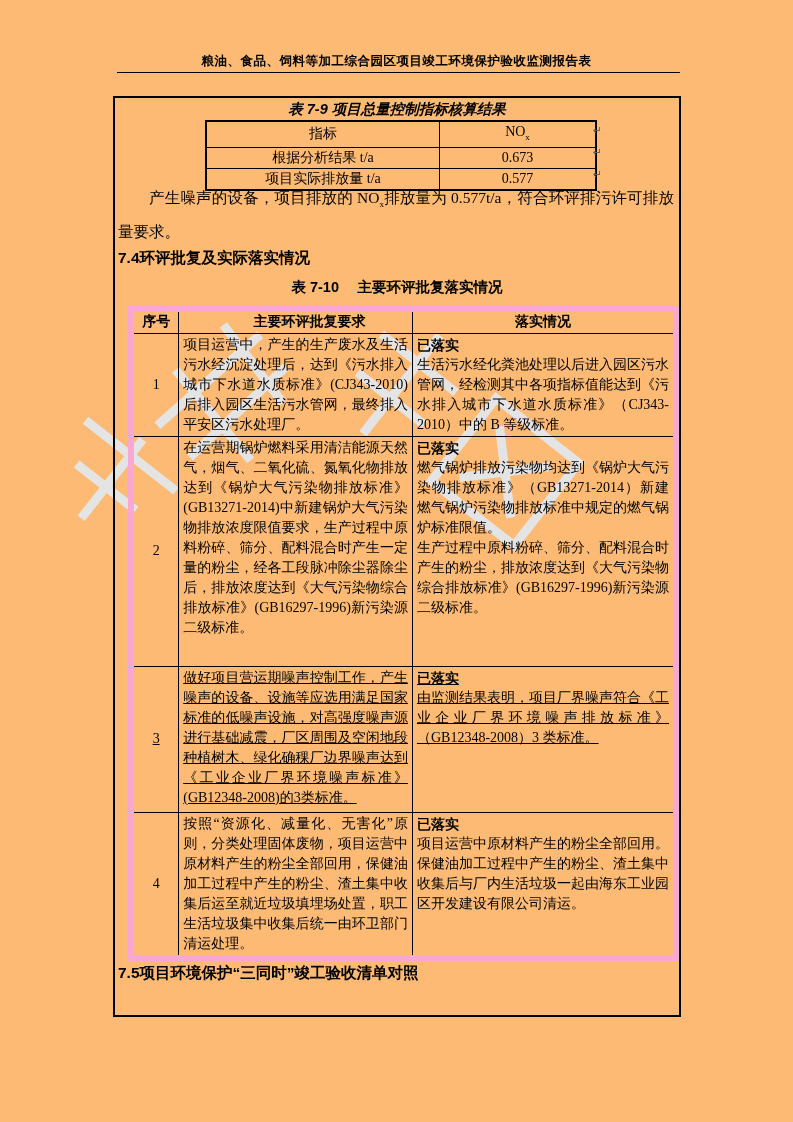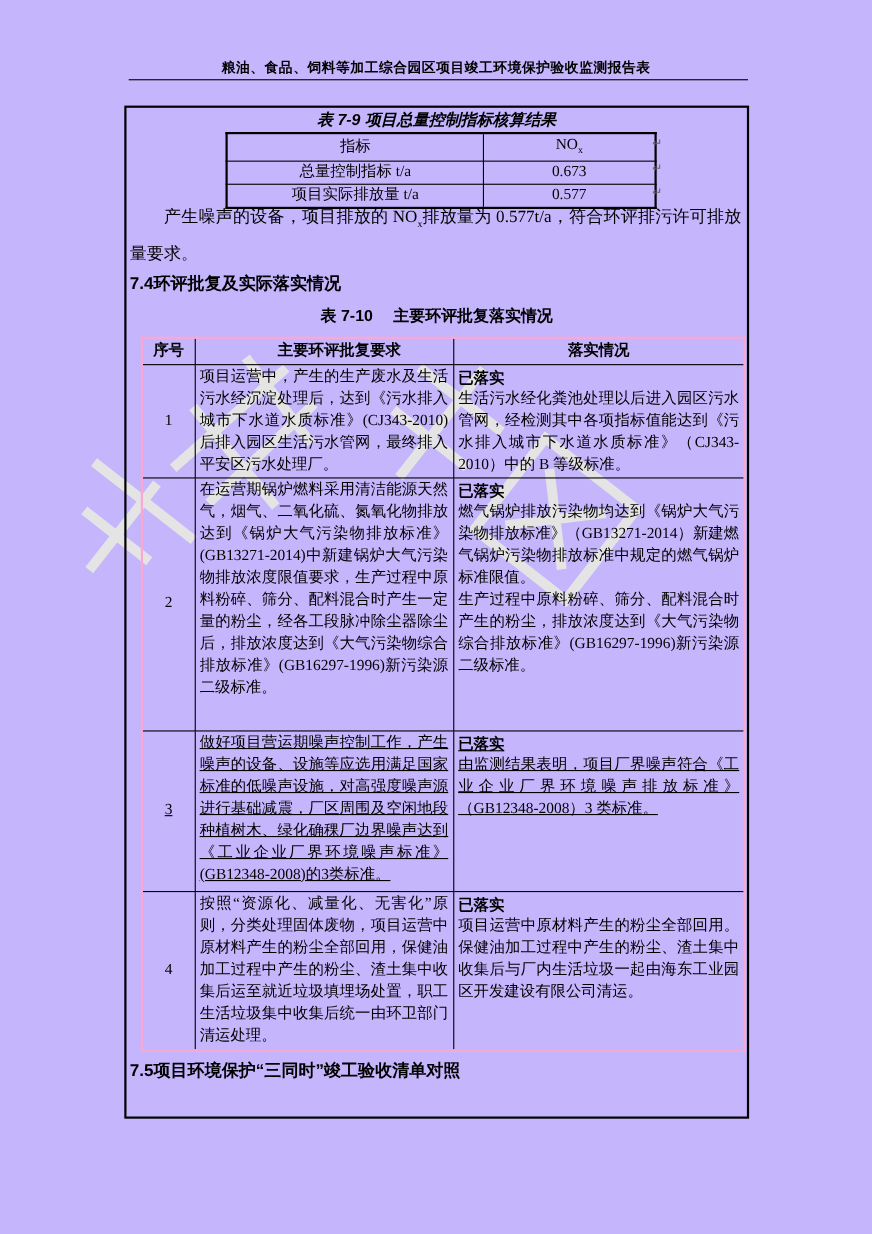--- a/index.html
+++ b/index.html
@@ -1,19 +1,19 @@
 <!DOCTYPE html>
 <html><head>
 <meta charset="utf-8">
 <style>
   html,body{margin:0;padding:0;background:#ffffff;}
   .page{
     position:relative;
     width:793px;height:1122px;
-    background:#c4b5fd;
+    background:#fdba74;
     font-family:"Liberation Serif","DejaVu Serif",serif;
     color:#000;
     overflow:hidden;
   }
   
   .doc-header{
     position:absolute;top:53px;left:0;width:100%;
     text-align:center;font-size:12.5px;font-weight:bold;
     letter-spacing:.5px;
   }
@@ -66,21 +66,21 @@
   .h75{top:865px;}
   .t10-caption{
     position:absolute;top:180px;left:0;width:100%;text-align:center;
     font-weight:bold;font-size:14.5px;
     font-family:"Liberation Sans","DejaVu Sans",sans-serif;
   }
   
   .t10{
     position:absolute;top:208px;left:13px;
     border-collapse:collapse;table-layout:fixed;
-    border:2px solid #f9a8d4;
+    border:6px solid #f9a8d4;
   }
   .t10 th,.t10 td{
     border:1px solid #000;box-sizing:border-box;
     font-size:14px;vertical-align:top;
   }
   .t10 th{
     height:24px;font-weight:bold;text-align:center;vertical-align:middle;
     font-family:"Liberation Sans","DejaVu Sans",sans-serif;padding:0;
   }
   .t10 .w-seq{width:48px;}
@@ -126,21 +126,21 @@
   <div class="content-box">
 
     <div class="t9-title">表 7-9 项目总量控制指标核算结果</div>
     <table class="t9">
       <tbody>
         <tr>
           <td class="c1">指标</td>
           <td class="c2"><span>NO</span><sub>x</sub></td>
         </tr>
         <tr>
-          <td class="c1">总量控制指标 t/a</td>
+          <td class="c1">根据分析结果 t/a</td>
           <td class="c2">0.673</td>
         </tr>
         <tr>
           <td class="c1">项目实际排放量 t/a</td>
           <td class="c2">0.577</td>
         </tr>
       </tbody>
     </table>
     <span class="pmark pm1">↵</span>
     <span class="pmark pm2">↵</span>

